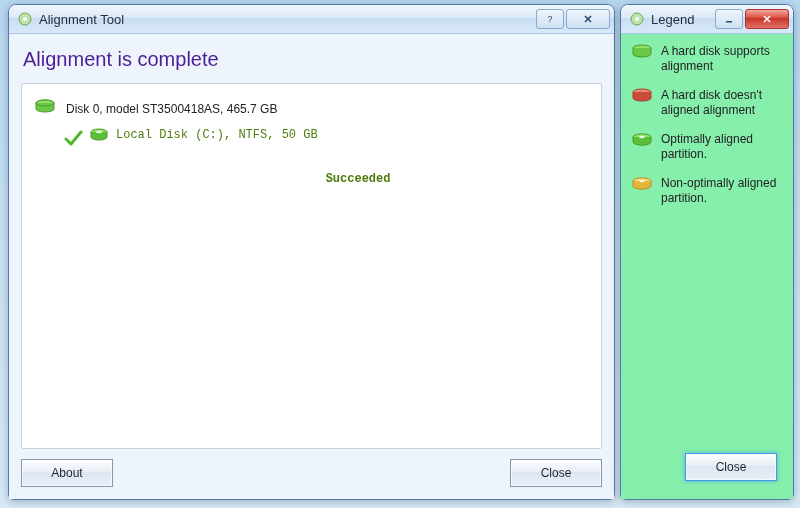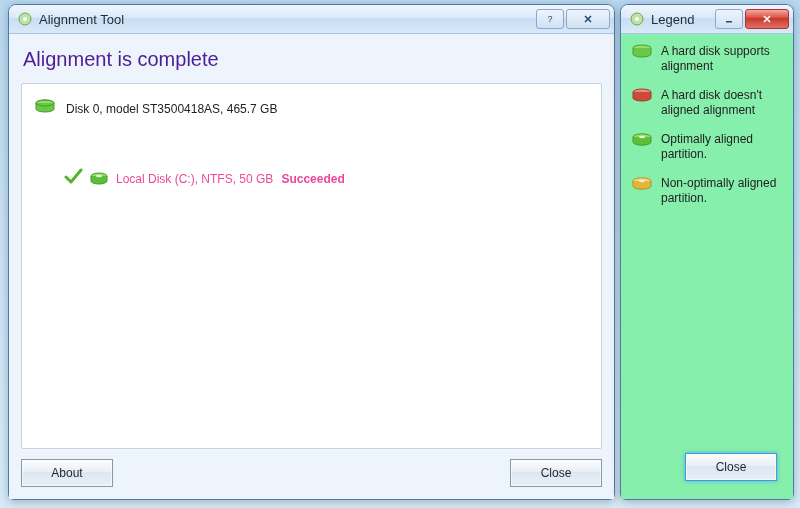--- a/index.html
+++ b/index.html
@@ -79,23 +79,24 @@
   .disk-row {
     display: flex;
     align-items: flex-end;
     margin: 4px 0 12px 2px;
     color: #222;
   }
   .disk-row .icon-slot { width: 24px; height: 18px; margin-right: 8px; display:flex; align-items:center; }
 
   .partition-row {
     display: flex;
-    align-items: flex-end;
+    align-items: flex-start;
     margin-left: 30px;
-    color: #ec4899;
+    color: #4d7c0f;
+    font-family: Liberation Mono, monospace;
   }
   .partition-row .check-slot { width: 22px; margin-right: 4px; display:flex; align-items:center; justify-content:center; }
   .partition-row .disk-slot { width: 22px; margin-right: 6px; display:flex; align-items:center; justify-content:center; }
   .partition-status { font-weight: bold; margin-left: 8px; margin-top: 44px; }
 
   .button-row {
     display: flex;
     margin-top: 10px;
     align-items: center;
   }

